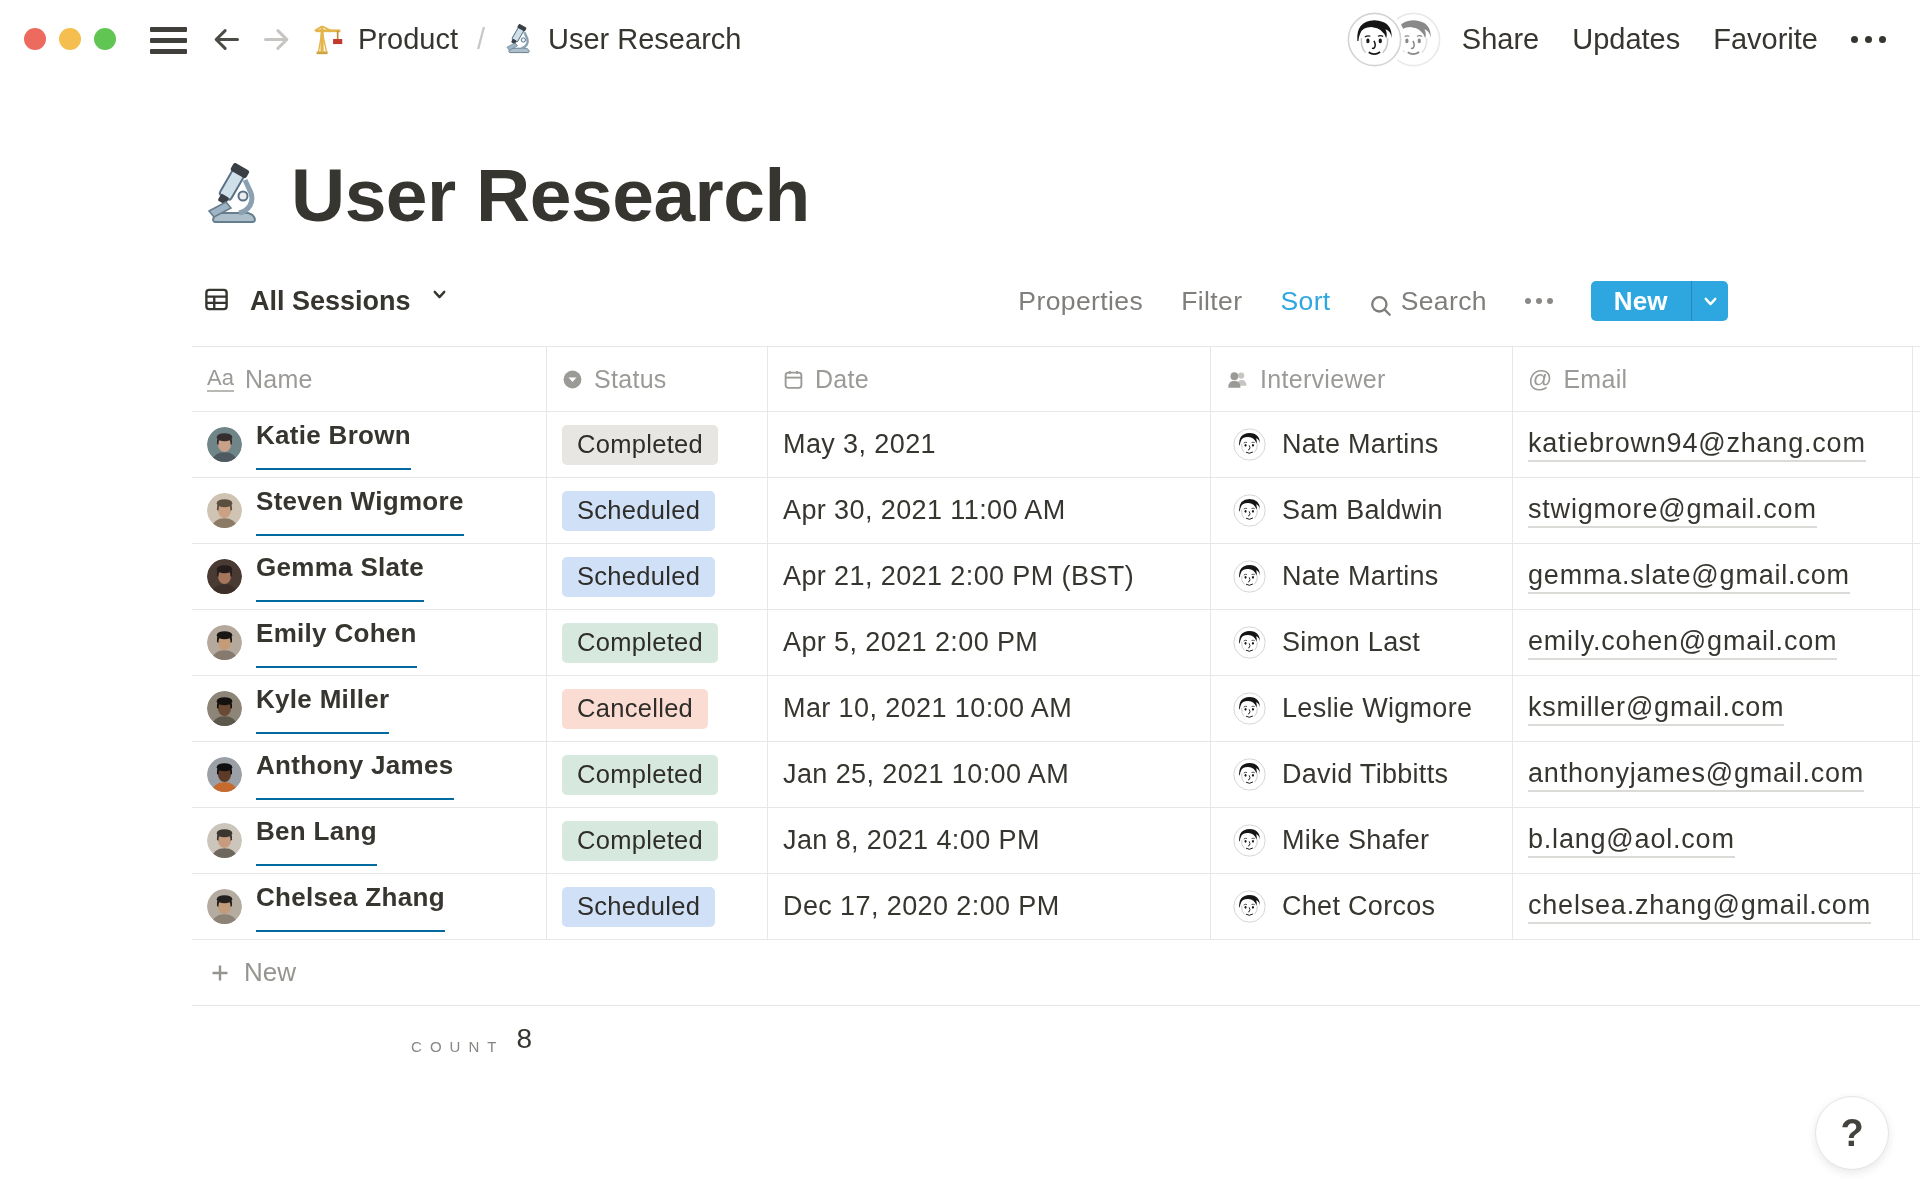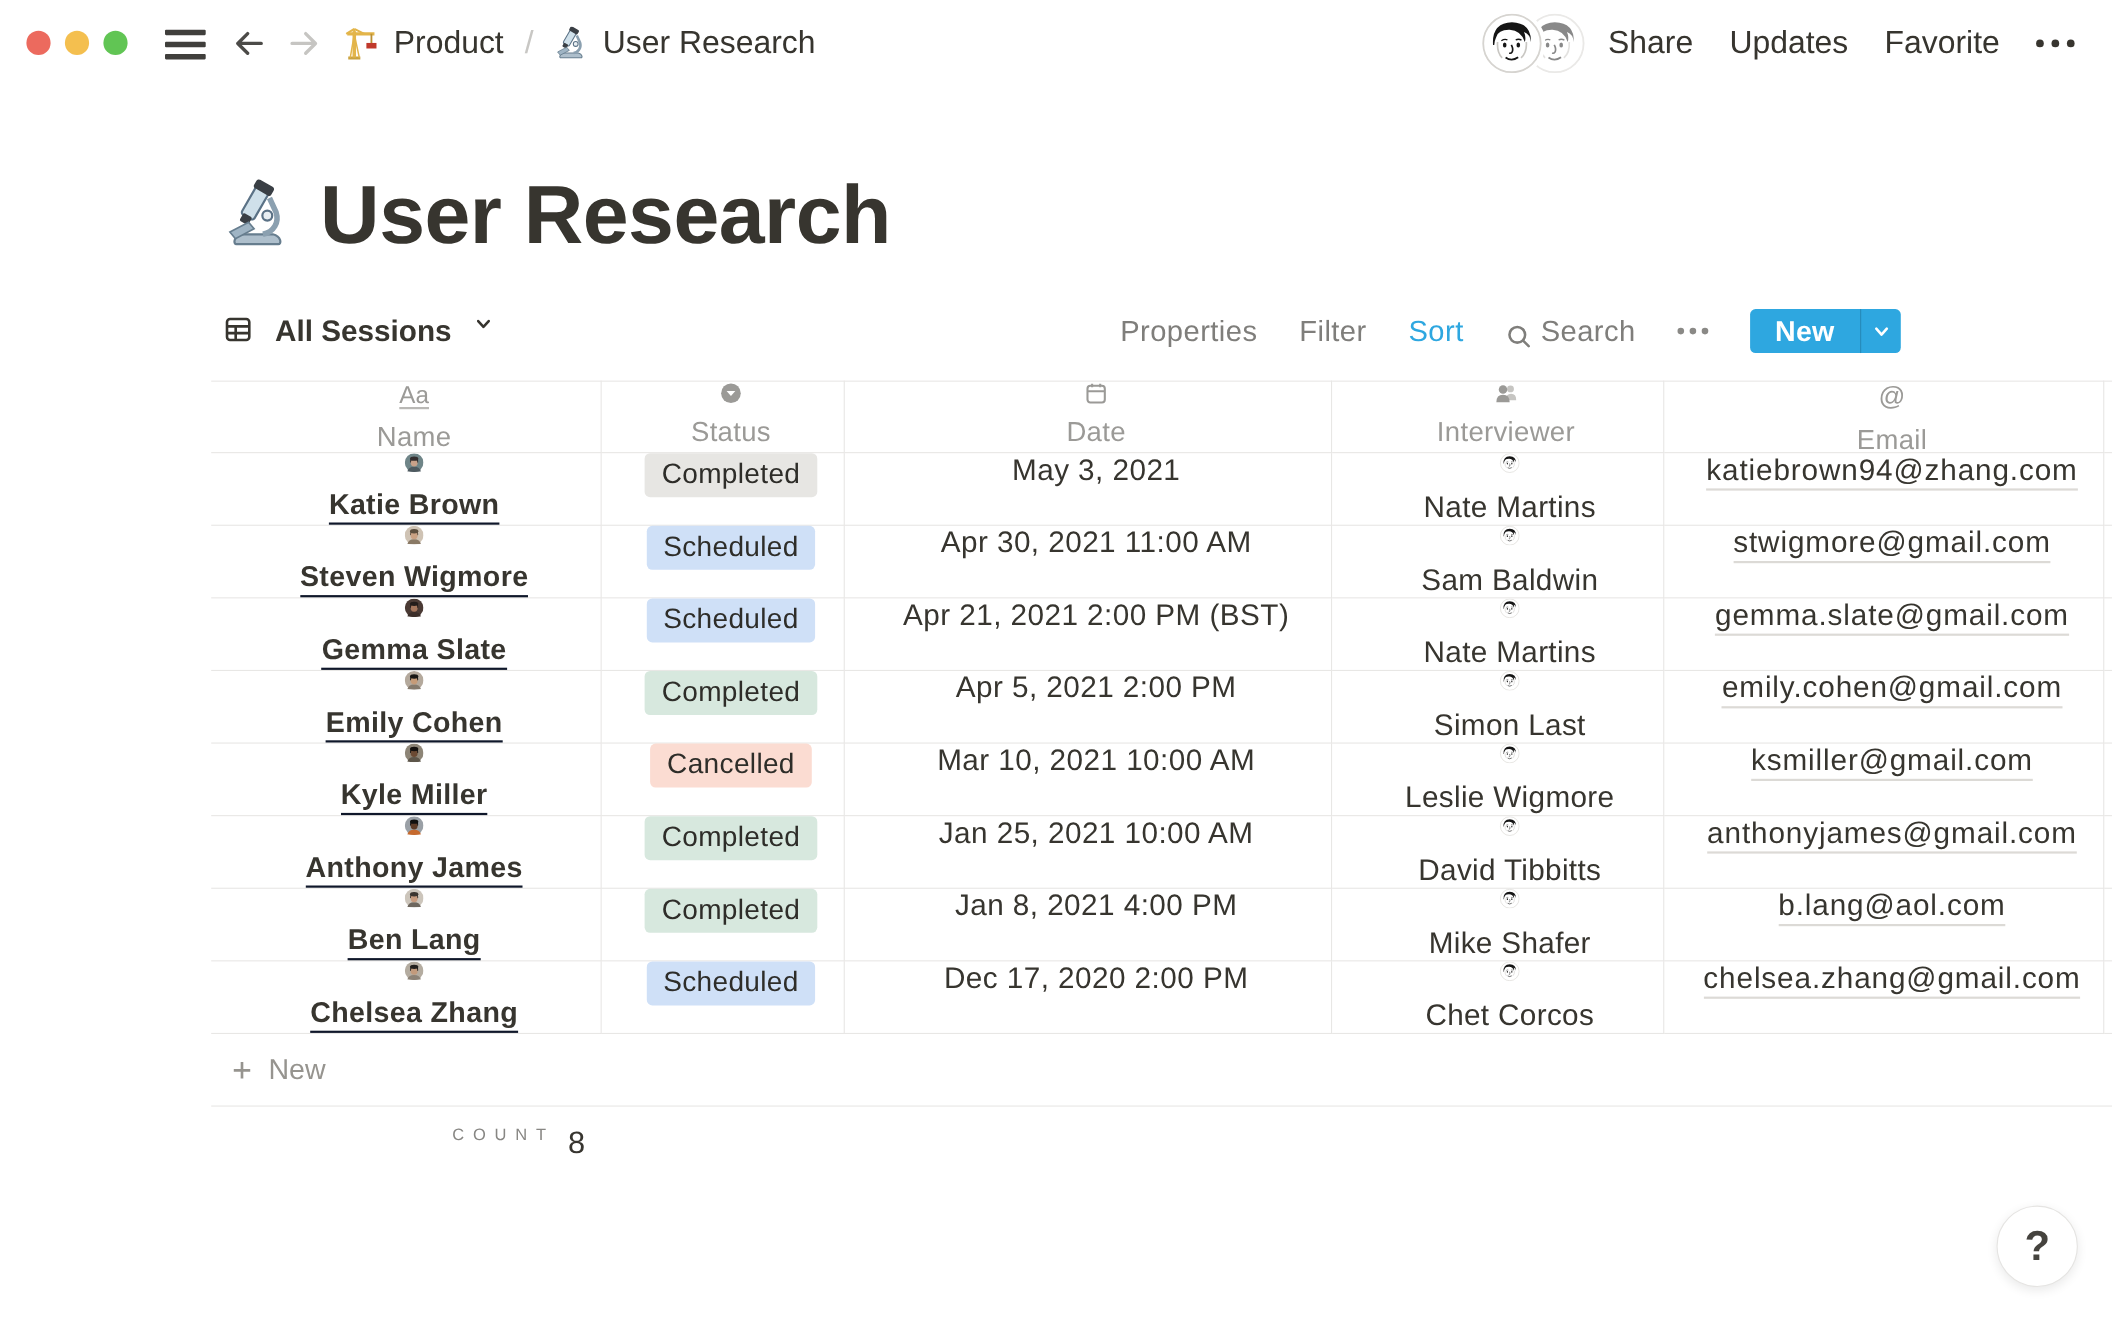--- a/index.html
+++ b/index.html
@@ -40,37 +40,37 @@
   .cdots i { width:6px; height:6px; border-radius:50%; background:#8a8986; }
   .new-btn { width:137px; height:40px; border-radius:5px; display:flex; align-items:stretch; color:#fff; }
   .new-btn .nlabel { flex:1; display:flex; align-items:center; justify-content:center; font-size:26px; font-weight:600; letter-spacing:0.2px; }
   .new-btn .ndiv { width:1.5px; background:rgba(0,0,0,0.18); }
   .new-btn .nchev { width:36px; display:flex; align-items:center; justify-content:center; }
 
   
   .db { position:absolute; left:192px; top:346px; width:1728px; }
   .db-grid { display:grid; grid-template-columns:355px 221px 443px 302px 400px 7px; }
   .row { display:contents; }
-  .cell { height:66px; border-bottom:1.5px solid #e8e7e5; border-right:1.5px solid #e8e7e5; display:flex; align-items:center; padding-left:15px;flex-direction:column; }
+  .cell { height:66px; border-bottom:1.5px solid #e8e7e5; border-right:1.5px solid #e8e7e5; display:flex; align-items:center; padding-left:15px; }
   .cell.filler { border-right:none; padding:0; }
   .hcell { border-top:1.5px solid #e8e7e5; color:#9b9a97; font-size:25px; gap:11px; letter-spacing:0.3px; }
   .hicon { color:#9b9a97; display:flex; align-items:center; }
   .aa-glyph { font-size:22px; color:#9b9a97; border-bottom:2px solid #b9b8b5; line-height:1.05; letter-spacing:0; }
   .at-glyph { font-size:24px; color:#9b9a97; letter-spacing:0; }
   .cell-name { gap:14px; }
   .photo-av { width:35px; height:35px; border-radius:50%; }
-  .name-text { font-size:26px; font-weight:600; color:#37352f; letter-spacing:0.3px; border-bottom:2px solid #0f172a; padding-bottom:1px; white-space:nowrap; }
+  .name-text { font-size:26px; font-weight:600; color:#37352f; letter-spacing:0.3px; border-bottom:2px solid #0369a1; padding-bottom:17px; white-space:nowrap; }
   .pill { font-size:25.5px; padding:5px 15px 6px; border-radius:5px; color:#2e2d29; white-space:nowrap; letter-spacing:0.3px; }
   .date-text { font-size:27px; letter-spacing:0.4px; }
   .cell-int { gap:16px; padding-left:22px; }
   .sketch-av { width:33px; height:33px; }
   .int-text { font-size:27px; letter-spacing:0.3px; }
   .email-text { font-size:27px; letter-spacing:0.8px; border-bottom:2px solid #dcdad6; padding-bottom:1px; white-space:nowrap; }
   .new-row { height:66px; display:flex; align-items:center; gap:13px; padding-left:17px; color:#96948f; font-size:26px; border-bottom:1.5px solid #e8e7e5; }
-  .count-row { margin-top:17px; width:355px; display:flex; justify-content:flex-end; align-items:flex-start; gap:12px; padding-right:15px; }
+  .count-row { margin-top:17px; width:355px; display:flex; justify-content:flex-end; align-items:flex-end; gap:12px; padding-right:15px; }
   .count-label { font-size:15px; letter-spacing:8px; color:#878683; }
   .count-value { font-size:28px; color:#37352f; }
 
   .help-btn { position:absolute; left:1815px; top:1096px; width:74px; height:74px; border-radius:50%; background:#fff; border:1.5px solid #e5e4e2; box-shadow:0 3px 10px rgba(0,0,0,0.09); display:flex; align-items:center; justify-content:center; font-size:38px; font-weight:700; color:#45433e; }
 </style>
 </head>
 <body>
 
 <svg width="0" height="0" style="position:absolute">
   <defs>

